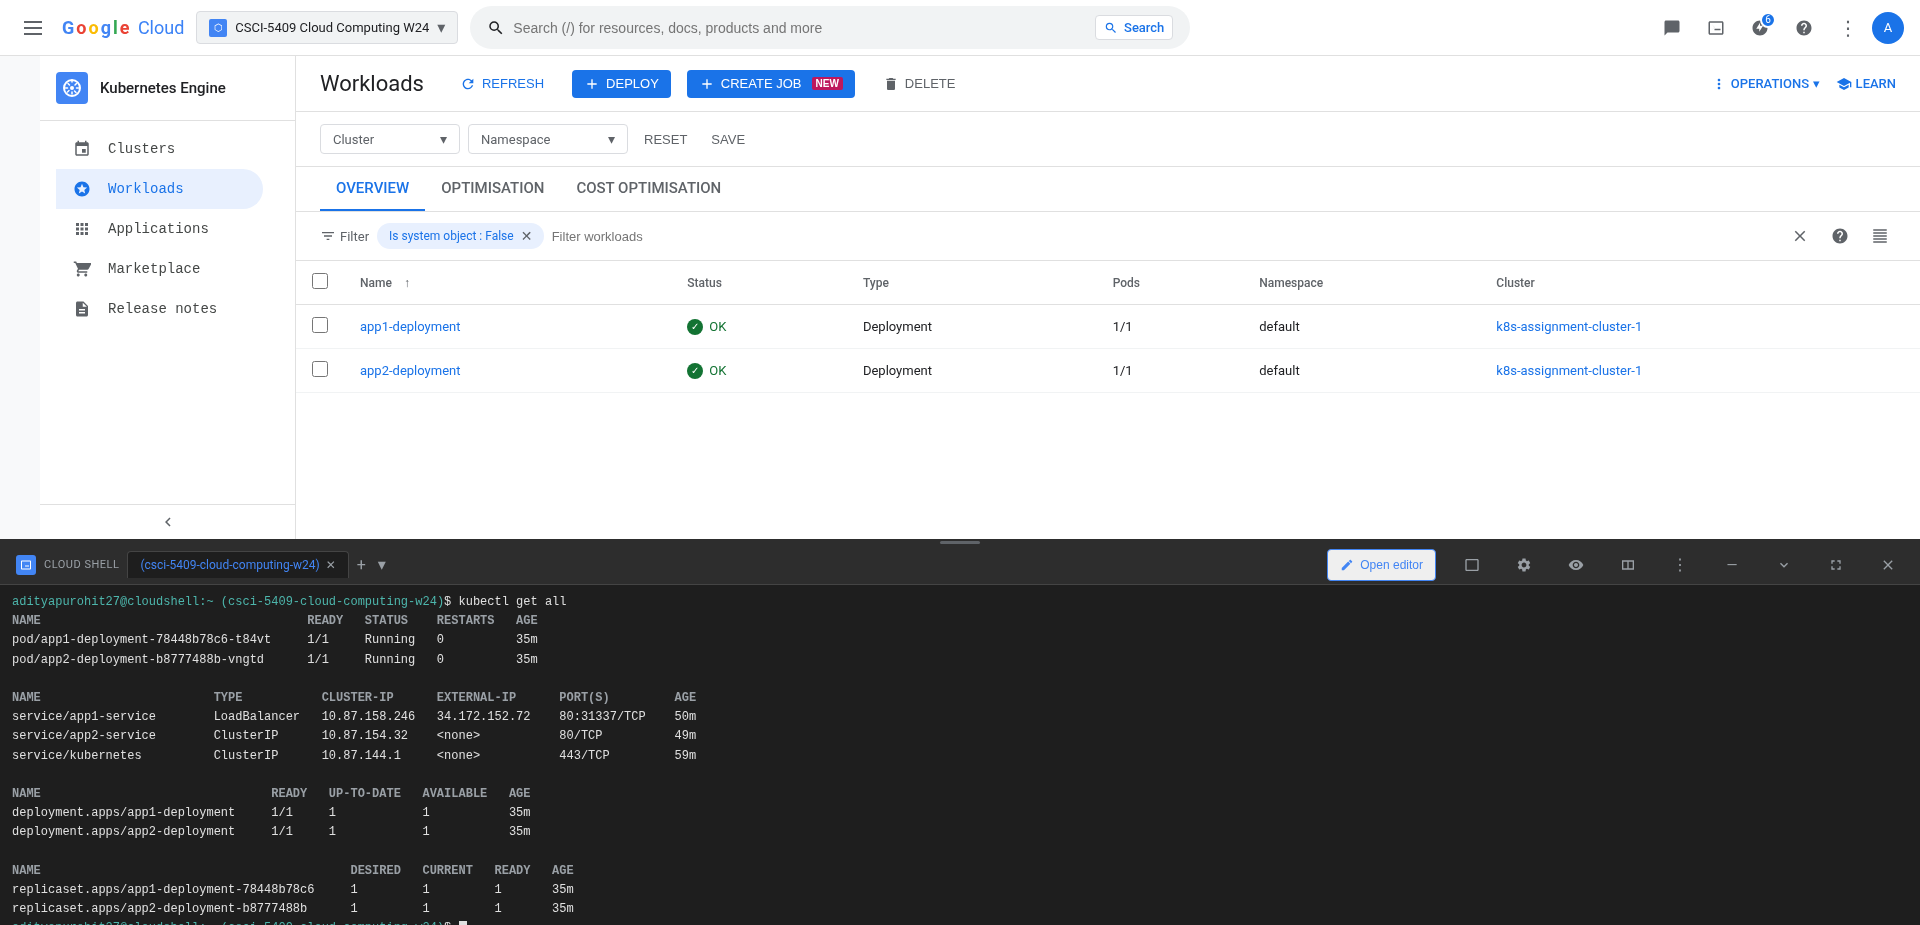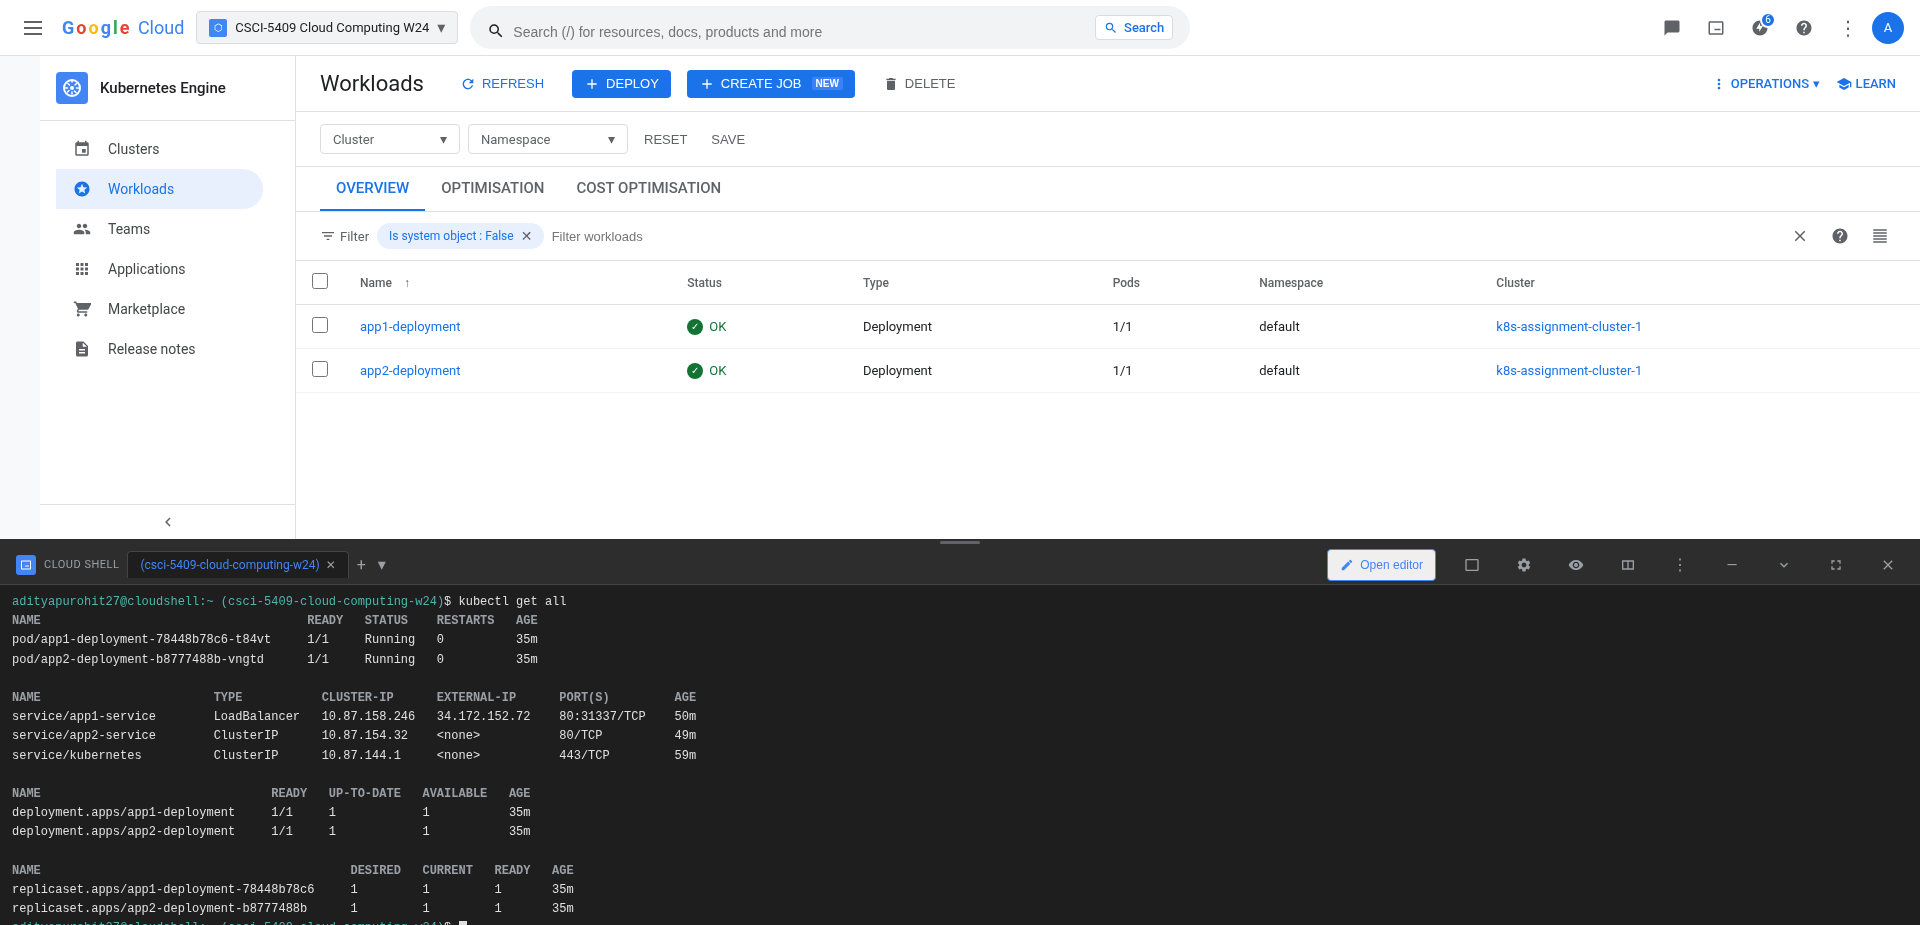--- a/index.html
+++ b/index.html
@@ -14,54 +14,54 @@
     .logo-o1 { color: #ea4335; font-weight: 700; }
     .logo-o2 { color: #fbbc04; font-weight: 700; }
     .logo-g2 { color: #4285f4; font-weight: 700; }
     .logo-l { color: #34a853; font-weight: 700; }
     .logo-e { color: #ea4335; font-weight: 700; }
     .logo-cloud { color: #3b82f6; font-weight: 400; margin-left: 2px; }
     .project-selector { display: flex; align-items: center; background: #f1f3f4; border-radius: 4px; padding: 6px 12px; gap: 8px; cursor: pointer; max-width: 280px; border: 1px solid #dadce0; }
     .project-icon { width: 18px; height: 18px; background: #4285f4; border-radius: 2px; display: flex; align-items: center; justify-content: center; color: white; font-size: 10px; flex-shrink: 0; }
     .project-name { font-size: 13px; color: #202124; white-space: nowrap; overflow: hidden; text-overflow: ellipsis; }
     .project-chevron { color: #5f6368; font-size: 16px; }
-    .search-bar { flex: 1; display: flex; align-items: flex-end; background: #f1f3f4; border-radius: 24px; padding: 8px 16px; gap: 8px; border: 1px solid transparent; max-width: 720px; }
+    .search-bar { flex: 1; display: flex; align-items: center; background: #f1f3f4; border-radius: 24px; padding: 8px 16px; gap: 8px; border: 1px solid transparent; max-width: 720px; }
     .search-bar input { border: none; background: transparent; outline: none; font-size: 14px; flex: 1; color: #202124; }
     .search-btn { display: flex; align-items: center; gap: 6px; color: #1a73e8; font-size: 13px; font-weight: 500; cursor: pointer; padding: 4px 8px; border-radius: 4px; border: 1px solid #dadce0; background: white; }
     .topbar-actions { display: flex; align-items: center; gap: 4px; margin-left: auto; }
     .topbar-icon-btn { width: 40px; height: 40px; display: flex; align-items: center; justify-content: center; border-radius: 50%; cursor: pointer; color: #5f6368; font-size: 18px; }
     .notification-badge { position: relative; }
     .badge { position: absolute; top: 4px; right: 4px; background: #1a73e8; color: white; border-radius: 50%; width: 16px; height: 16px; font-size: 10px; display: flex; align-items: center; justify-content: center; border: 2px solid white; }
     .avatar { width: 32px; height: 32px; border-radius: 50%; background: #1a73e8; display: flex; align-items: center; justify-content: center; color: white; font-size: 13px; cursor: pointer; overflow: hidden; }
 
     
     .main-layout { display: flex; flex: 1; overflow: hidden; margin-left: 40px; }
 
     
     .sidebar { width: 256px; background: white; border-right: 1px solid #e0e0e0; display: flex; flex-direction: column; overflow-y: auto; flex-shrink: 0; }
     .sidebar-header { display: flex; align-items: center; gap: 12px; padding: 16px; border-bottom: 1px solid #e0e0e0; }
     .sidebar-title { font-size: 15px; font-weight: 500; color: #202124; }
-    .sidebar-nav { padding: 8px 16px; flex: 1; }
+    .sidebar-nav { padding: 8px 16px; flex: 1; font-family: Liberation Mono, monospace; }
     .nav-item { display: flex; align-items: center; gap: 16px; padding: 10px 16px; cursor: pointer; color: #444746; font-size: 14px; border-radius: 0 24px 24px 0; margin-right: 16px; }
     .nav-item.active { background: #e8f0fe; color: #1a73e8; }
     .nav-item.active .nav-icon { color: #1a73e8; }
     .nav-icon { width: 20px; height: 20px; display: flex; align-items: center; justify-content: center; color: #5f6368; flex-shrink: 0; }
     .sidebar-collapse { display: flex; align-items: center; justify-content: center; padding: 8px; border-top: 1px solid #e0e0e0; cursor: pointer; color: #5f6368; }
 
     
     .content { flex: 1; display: flex; flex-direction: column; overflow: hidden; }
 
     
     .content-header { background: white; border-bottom: 1px solid #e0e0e0; padding: 0 24px; display: flex; align-items: center; height: 56px; gap: 16px; flex-shrink: 0; }
     .page-title { font-size: 22px; font-weight: 400; color: #202124; margin-right: 8px; }
     .header-btn { display: flex; align-items: center; gap: 6px; padding: 6px 12px; border-radius: 4px; cursor: pointer; font-size: 13px; font-weight: 500; border: none; }
     .btn-refresh { color: #1a73e8; background: transparent; }
     .btn-deploy { color: white; background: #1a73e8; }
     .btn-create-job { color: white; background: #1a73e8; position: relative; }
-    .btn-new-badge { background: #3b82f6; color: white; font-size: 10px; font-weight: 700; padding: 1px 4px; border-radius: 2px; margin-left: 4px; }
+    .btn-new-badge { background: #be185d; color: white; font-size: 10px; font-weight: 700; padding: 1px 4px; border-radius: 2px; margin-left: 4px; }
     .btn-delete { color: #5f6368; background: transparent; }
     .header-spacer { flex: 1; }
     .btn-operations { display: flex; align-items: center; gap: 4px; color: #1a73e8; font-size: 13px; font-weight: 500; cursor: pointer; }
     .btn-learn { display: flex; align-items: center; gap: 4px; color: #1a73e8; font-size: 13px; font-weight: 500; cursor: pointer; }
 
     
     .filter-bar { background: white; padding: 12px 24px; border-bottom: 1px solid #e0e0e0; display: flex; align-items: center; gap: 8px; flex-shrink: 0; }
     .cluster-select { display: flex; align-items: center; border: 1px solid #dadce0; border-radius: 4px; padding: 6px 12px; gap: 4px; cursor: pointer; background: white; min-width: 140px; }
     .namespace-select { display: flex; align-items: center; border: 1px solid #dadce0; border-radius: 4px; padding: 6px 12px; gap: 4px; cursor: pointer; background: white; min-width: 160px; }
     .select-label { font-size: 13px; color: #5f6368; flex: 1; }
@@ -215,28 +215,20 @@
         </div>
         <span>Clusters</span>
       </div>
       <div class="nav-item active">
         <div class="nav-icon">
           <svg class="icon-svg" viewBox="0 0 24 24">
               <path d="M11.99 2C6.47 2 2 6.48 2 12s4.47 10 9.99 10C17.52 22 22 17.52 22 12S17.52 2 11.99 2zm4.24 16L12 15.45 7.77 18l1.12-4.81-3.73-3.23 4.92-.42L12 5l1.92 4.53 4.92.42-3.73 3.23L16.23 18z"></path>
             </svg>
         </div>
         <span>Workloads</span>
-      </div>
-      <div class="nav-item">
-        <div class="nav-icon">
-          <svg class="icon-svg" viewBox="0 0 24 24">
-              <path d="M16 11c1.66 0 2.99-1.34 2.99-3S17.66 5 16 5c-1.66 0-3 1.34-3 3s1.34 3 3 3zm-8 0c1.66 0 2.99-1.34 2.99-3S9.66 5 8 5C6.34 5 5 6.34 5 8s1.34 3 3 3zm0 2c-2.33 0-7 1.17-7 3.5V19h14v-2.5c0-2.33-4.67-3.5-7-3.5zm8 0c-.29 0-.62.02-.97.05 1.16.84 1.97 1.97 1.97 3.45V19h6v-2.5c0-2.33-4.67-3.5-7-3.5z"></path>
-            </svg>
-        </div>
-        <span>Teams</span>
       </div>
       <div class="nav-item">
         <div class="nav-icon">
           <svg class="icon-svg" viewBox="0 0 24 24">
               <path d="M4 8h4V4H4v4zm6 12h4v-4h-4v4zm-6 0h4v-4H4v4zm0-6h4v-4H4v4zm6 0h4v-4h-4v4zm6-10v4h4V4h-4zm-6 4h4V4h-4v4zm6 6h4v-4h-4v4zm0 6h4v-4h-4v4z"></path>
             </svg>
         </div>
         <span>Applications</span>
       </div>
       <div class="nav-item">

